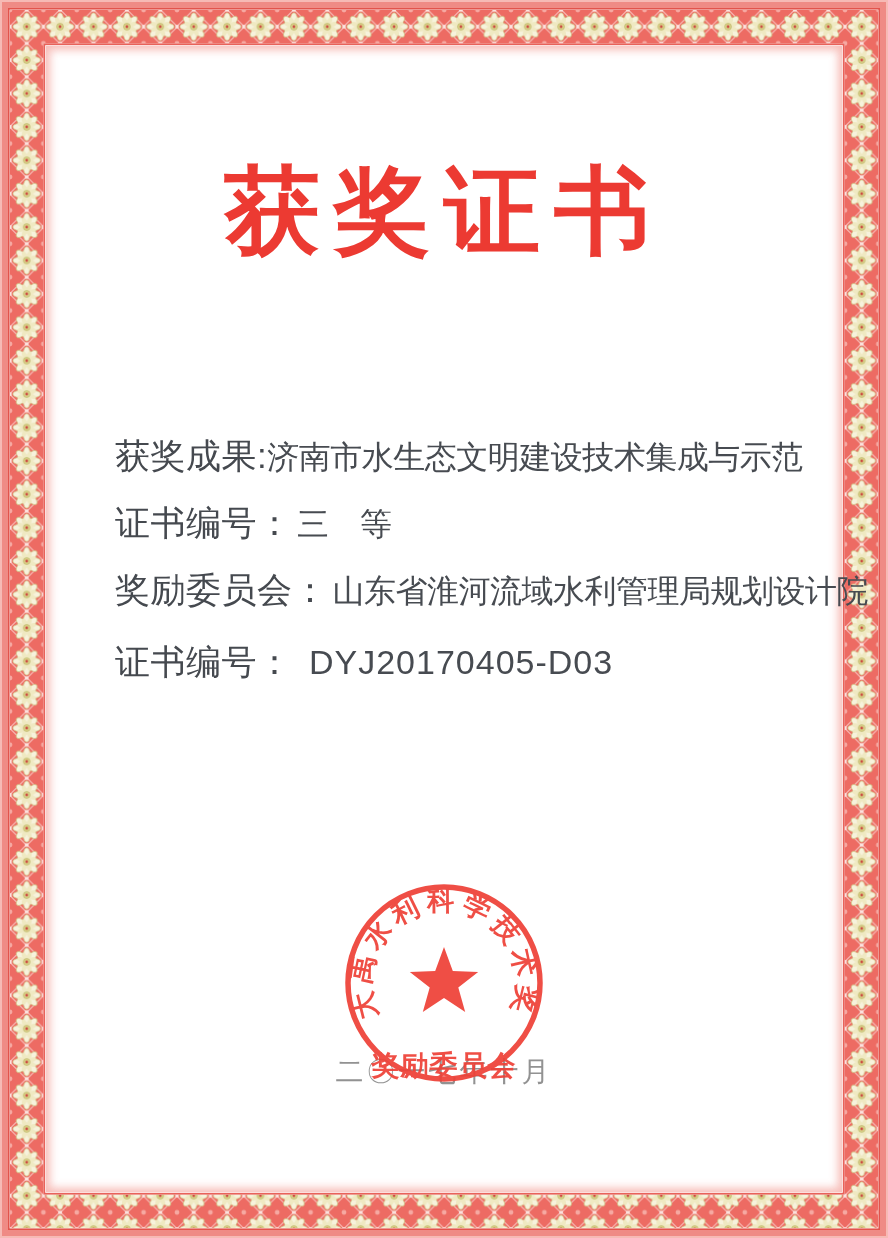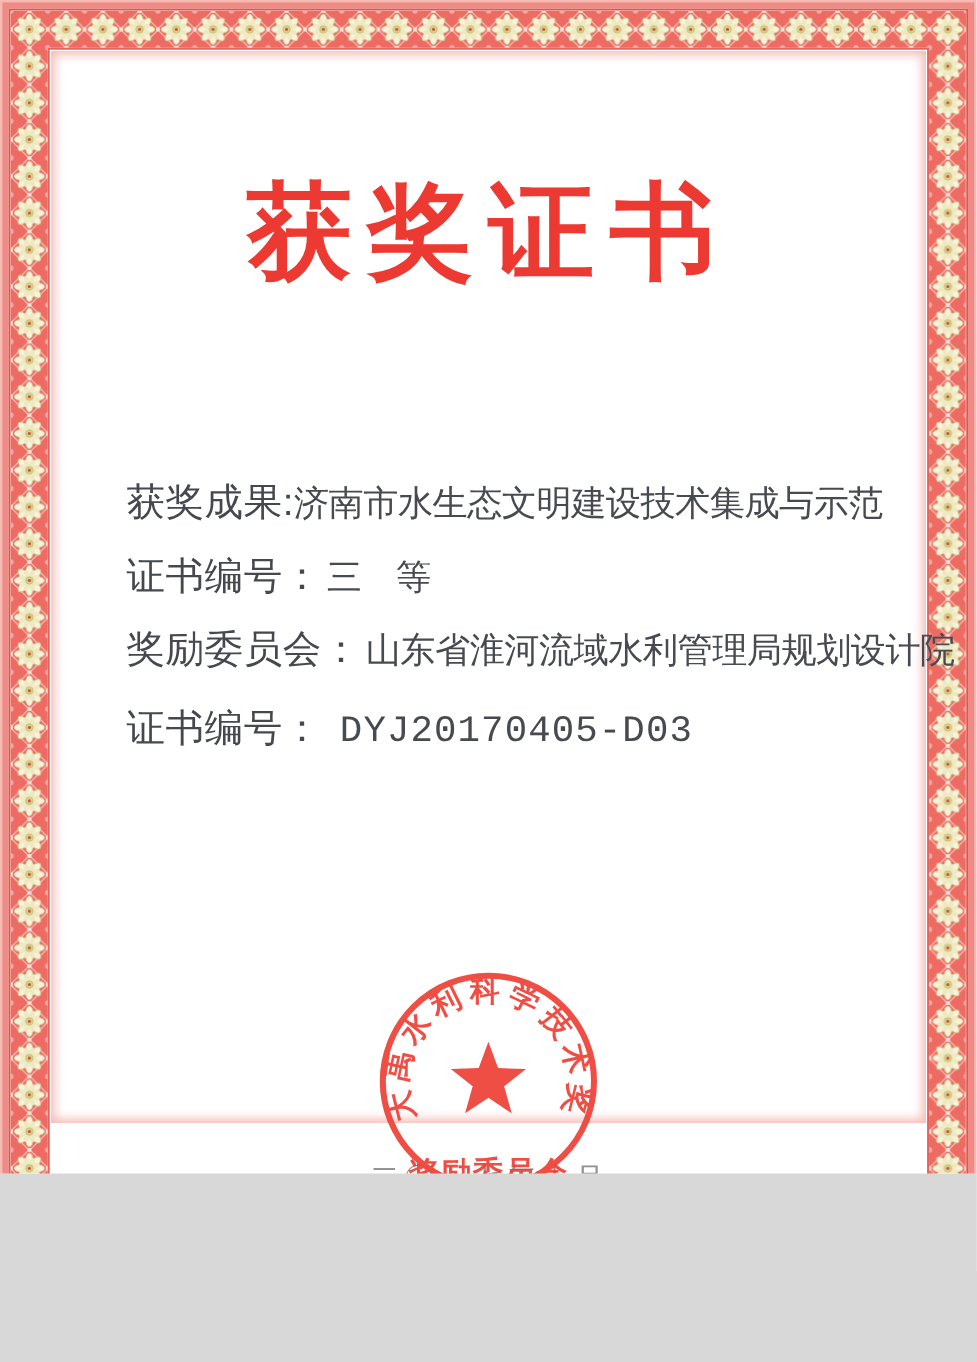--- a/index.html
+++ b/index.html
@@ -1,18 +1,18 @@
 <!DOCTYPE html>
 <html><head>
 <meta charset="utf-8">
 <style>
   html,body{margin:0;padding:0;background:#d8d8d8;}
   .page{
     position:relative;
-    width:888px;height:1067px;
+    width:888px;height:1238px;
     background:#ffffff;
     font-family:"Liberation Sans",sans-serif;
     overflow:hidden;
   }
   .border-svg{position:absolute;left:0;top:0;z-index:1;}
   .inner-area{
     position:absolute;
     left:46px;top:46px;right:46px;bottom:46px;
     background:#ffffff;
     box-shadow:inset 0 0 9px 4px rgba(246,178,172,0.85);
@@ -43,21 +43,21 @@
   }
   .field-row .label{
     font-weight:normal;
     font-size:35px;
     letter-spacing:0.5px;
     color:#45494f;
   }
   .field-row .value{
     font-size:32px;
     letter-spacing:-0.5px;
-    font-family:Liberation Mono, monospace;
+    font-family:Liberation Sans, sans-serif;
     color:#474b51;
   }
   .row-0{top:0;}
   .row-1{top:67px;}
   .row-2{top:134px;}
   .row-3{top:206px;}
   .row-3 .value{font-size:34px;letter-spacing:1px;margin-left:12px;}
   .footer-committee{
     position:absolute;
     left:0;right:0;top:1005px;

